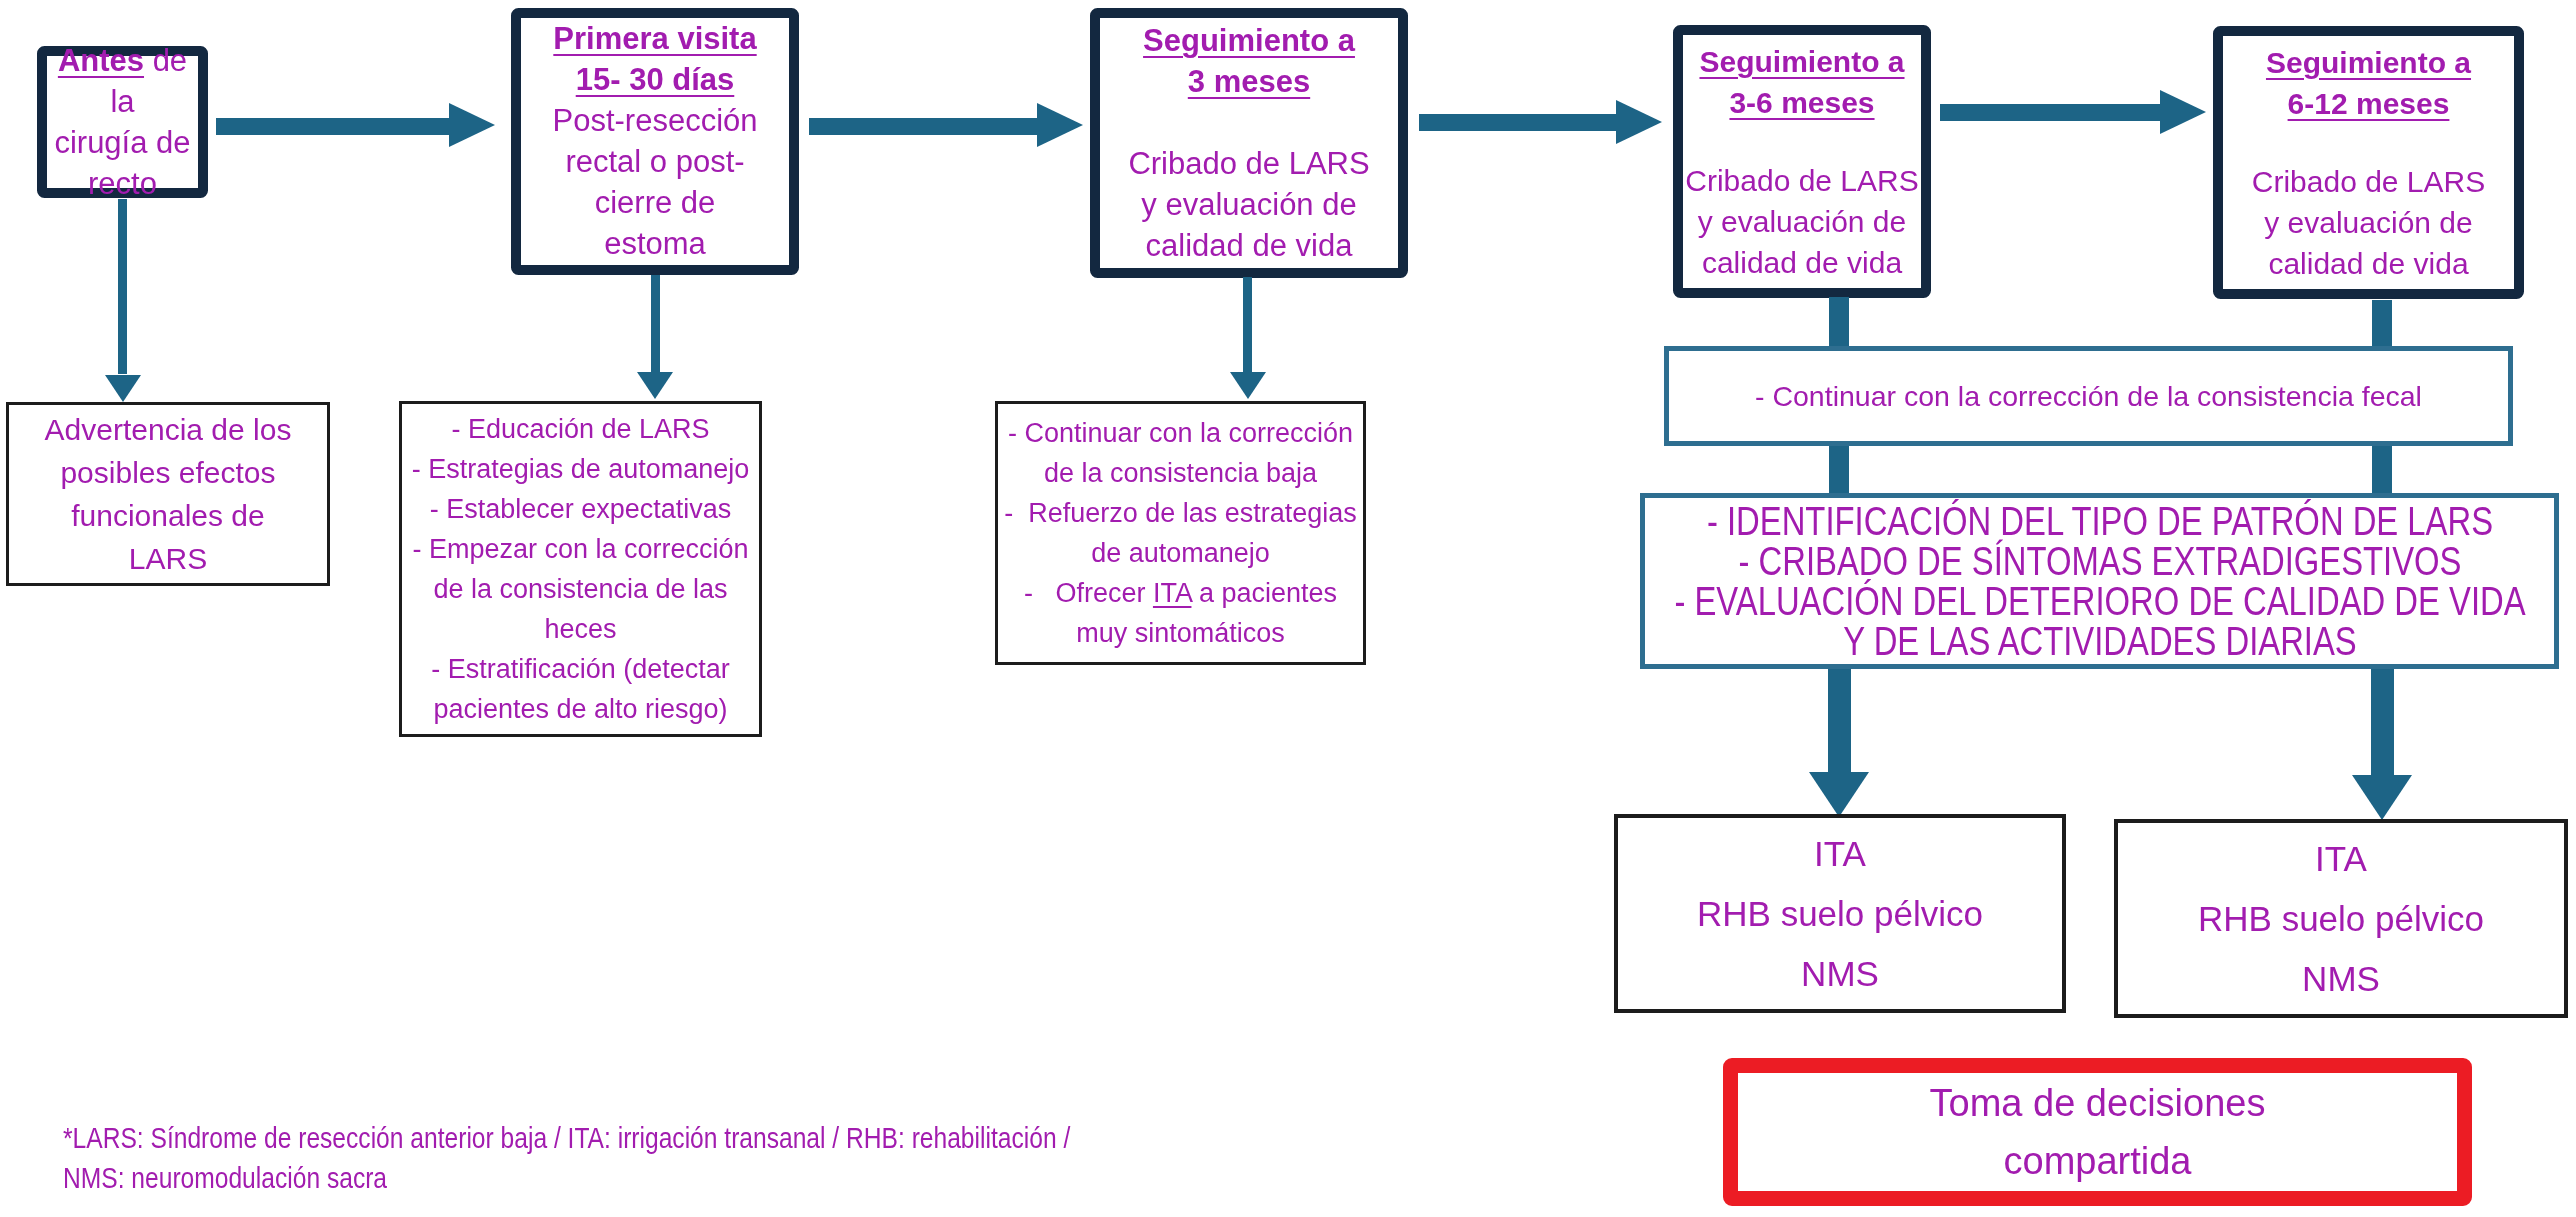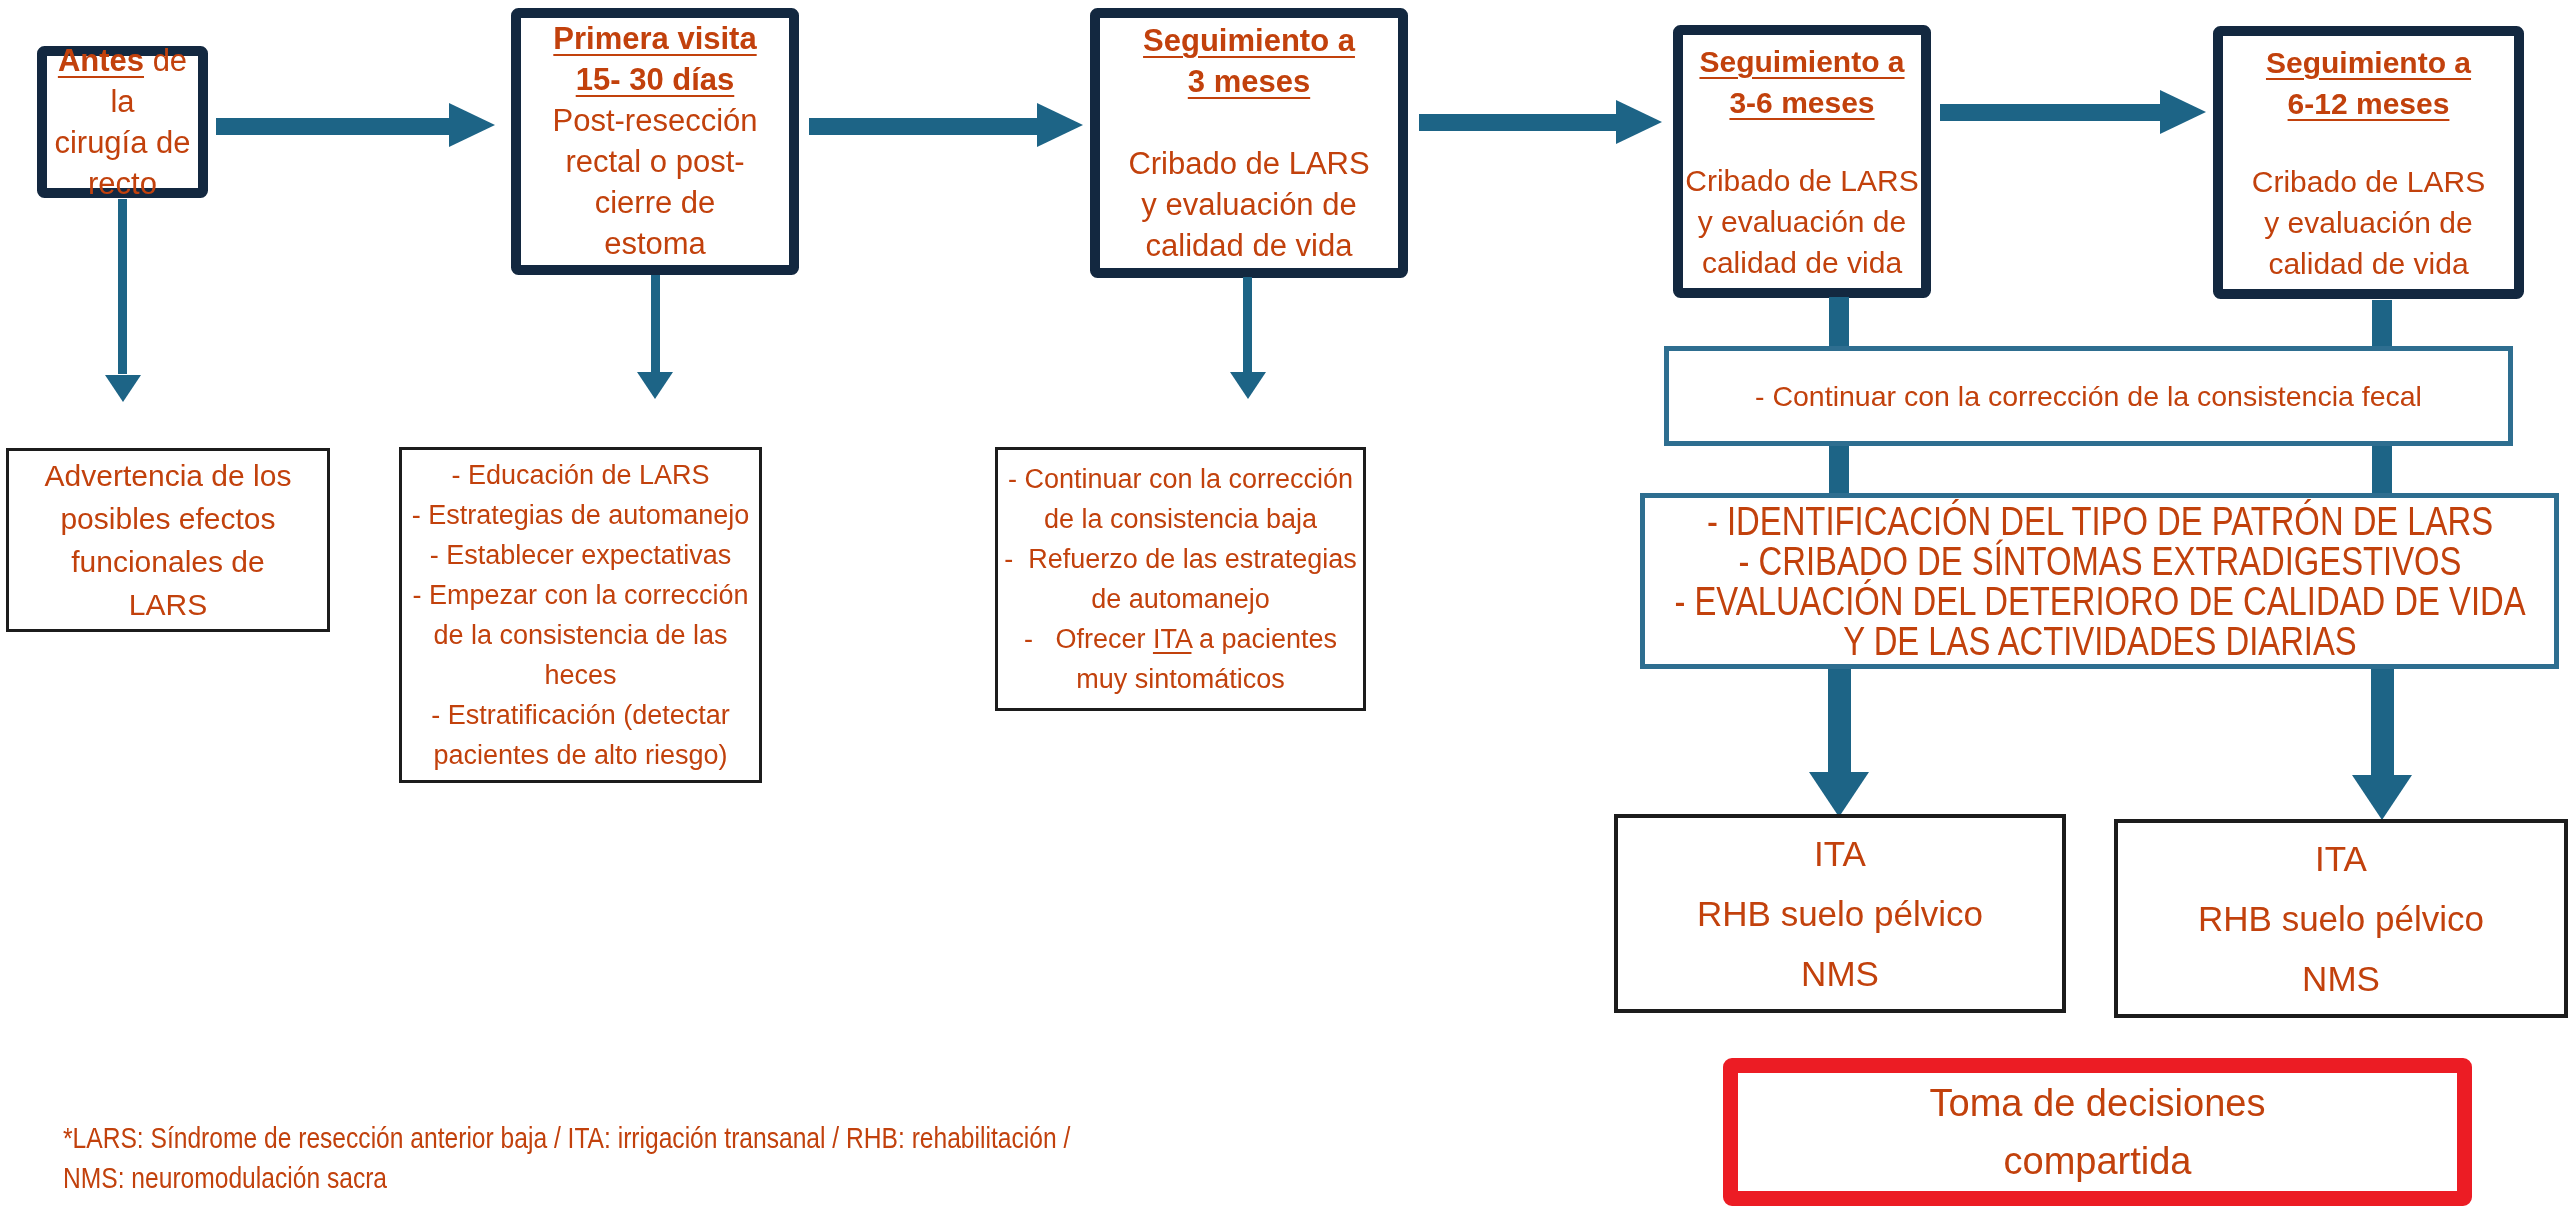--- a/index.html
+++ b/index.html
@@ -1,25 +1,25 @@
 <!DOCTYPE html>
 <html style="font-size:12px"><head>
 <meta charset="utf-8">
 <style>
   html,body{margin:0;padding:0;background:#ffffff;}
   #canvas{position:relative;width:2576px;height:1217px;background:#ffffff;overflow:hidden;
-          font-family:"Liberation Sans","DejaVu Sans",sans-serif;color:#c2410c;}
+          font-family:"Liberation Sans","DejaVu Sans",sans-serif;color:#a21caf;}
   .box{position:absolute;background:#ffffff;box-sizing:border-box;display:flex;flex-direction:column;
        align-items:center;justify-content:center;text-align:center;}
   .stage{border:10.5px solid #132840;border-radius:7.5px;font-size:31px;line-height:41px;}
   .stage.narrow{font-size:30px;}
   .bu{font-weight:bold;text-decoration:underline;text-decoration-thickness:2.2px;text-underline-offset:4.5px;}
   .u{text-decoration:underline;text-decoration-thickness:2.2px;text-underline-offset:3.7px;}
   .sp55{height:41px;} .sp50{height:37px;}
-  .detail{border:3.7px solid #1c1c1c;font-size:27px;line-height:40px;margin-top:46px;}
+  .detail{border:3.7px solid #1c1c1c;font-size:27px;line-height:40px;}
   .detail.d1{font-size:30px;line-height:43px;}
   .detail .ln,.detail div{white-space:pre;}
   .tealbox{border:5.2px solid #2e6e90;font-size:28.5px;line-height:40px;}
   .caps{font-size:40px;line-height:40px;}
   .caps .cond{transform:scaleX(0.82);transform-origin:center center;white-space:nowrap;}
   .treat{border:4.5px solid #1c1c1c;font-size:35px;line-height:60px;}
   .decision{border:15px solid #ec1c24;border-radius:9px;font-size:38px;line-height:58px;}
   .shaft{position:absolute;background:#1d6486;}
   .tri{position:absolute;width:0;height:0;border-style:solid;border-color:transparent;}
   .footnote{position:absolute;font-size:30px;line-height:40px;text-align:left;}

